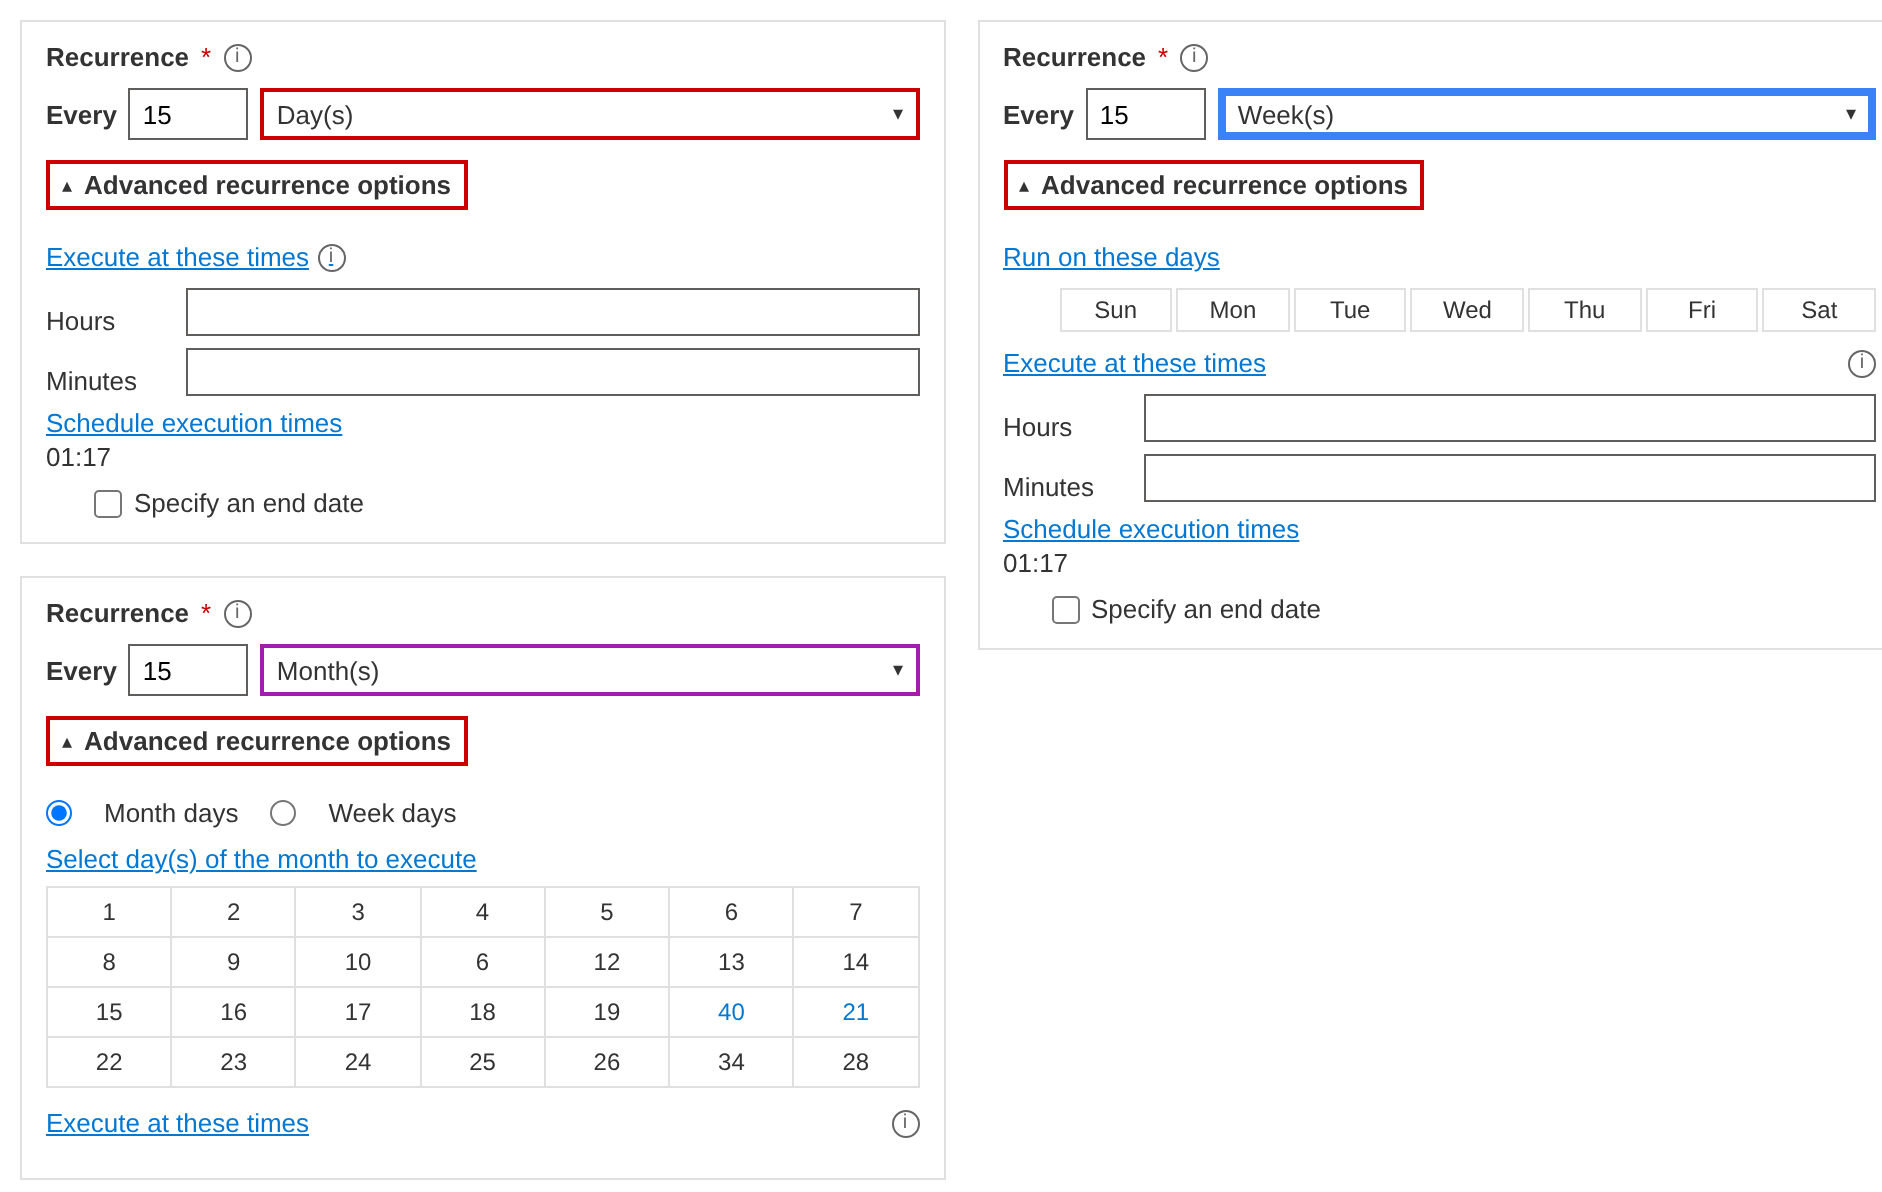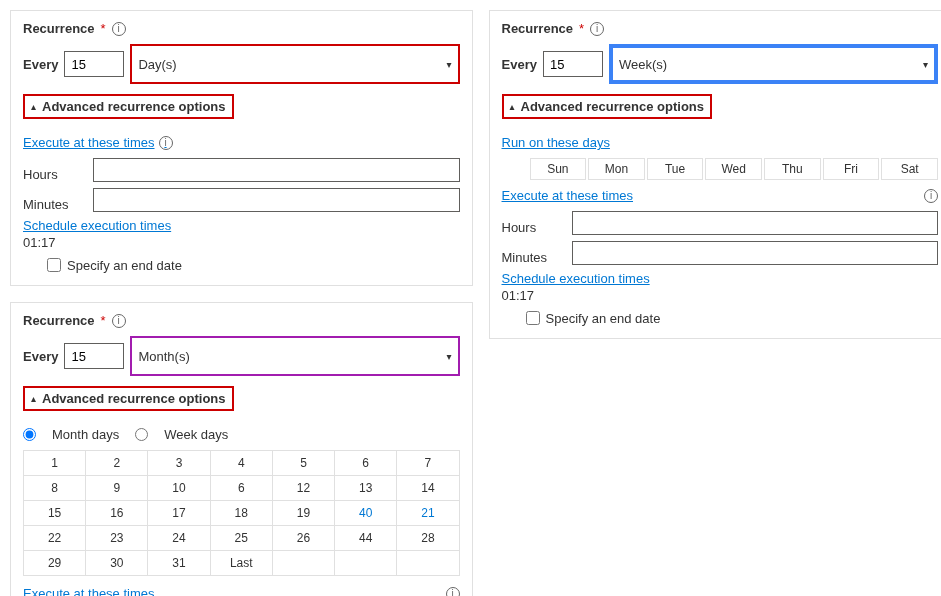--- a/index.html
+++ b/index.html
@@ -69,21 +69,21 @@
       font-weight: bold;
     }
     .every-input {
       width: 60px;
       height: 26px;
       border: 1px solid #605e5c;
       padding: 2px 6px;
       font-size: 13px;
     }
     .unit-dropdown {
-      height: 40px;
+      height: 26px;
       border: 2px solid #cc0000;
       padding: 2px 6px;
       font-size: 13px;
       background: #fff;
       display: flex;
       align-items: center;
       justify-content: space-between;
       cursor: pointer;
       min-width: 120px;
     }
@@ -153,21 +153,21 @@
       margin-bottom: 2px;
     }
     .schedule-time {
       font-size: 13px;
       color: #333;
       margin-bottom: 8px;
       padding-left: 0;
     }
     .end-date-row {
       display: flex;
-      align-items: flex-start;
+      align-items: center;
       gap: 6px;
       padding-left: 24px;
     }
     .checkbox-input {
       width: 14px;
       height: 14px;
       cursor: pointer;
     }
     .end-date-label {
       font-size: 13px;
@@ -343,20 +343,21 @@
           <div class="radio-row">
             <label class="radio-option">
               <input type="radio" name="month-type" checked="" style="">
               <span>Month days</span>
             </label>
             <label class="radio-option">
               <input type="radio" name="month-type" style="">
               <span>Week days</span>
             </label>
           </div>
+          <div class="select-days-link">Select day(s) of the month to execute</div>
           <div class="calendar-grid" id="cal-grid">
           <div class="cal-row">
                 <div class="cal-cell">1</div>
                 <div class="cal-cell">2</div>
                 <div class="cal-cell">3</div>
                 <div class="cal-cell">4</div>
                 <div class="cal-cell">5</div>
                 <div class="cal-cell">6</div>
                 <div class="cal-cell">7</div>
               </div>
@@ -377,31 +378,22 @@
                 <div class="cal-cell">19</div>
                 <div class="cal-cell highlight">40</div>
                 <div class="cal-cell highlight">21</div>
               </div>
               <div class="cal-row">
                 <div class="cal-cell">22</div>
                 <div class="cal-cell">23</div>
                 <div class="cal-cell">24</div>
                 <div class="cal-cell">25</div>
                 <div class="cal-cell">26</div>
-                <div class="cal-cell">44</div>
+                <div class="cal-cell">34</div>
                 <div class="cal-cell">28</div>
-              </div>
-              <div class="cal-row">
-                <div class="cal-cell">29</div>
-                <div class="cal-cell">30</div>
-                <div class="cal-cell">31</div>
-                <div class="cal-cell">Last</div>
-                <div class="cal-cell"></div>
-                <div class="cal-cell"></div>
-                <div class="cal-cell"></div>
               </div>
             </div>
           <div class="execute-row-header">
             <span class="execute-times-link" style="margin-bottom:0;">
               <span>Execute at these times</span>
             </span>
             <span class="info-icon-small">i</span>
           </div>
 
         </div>

